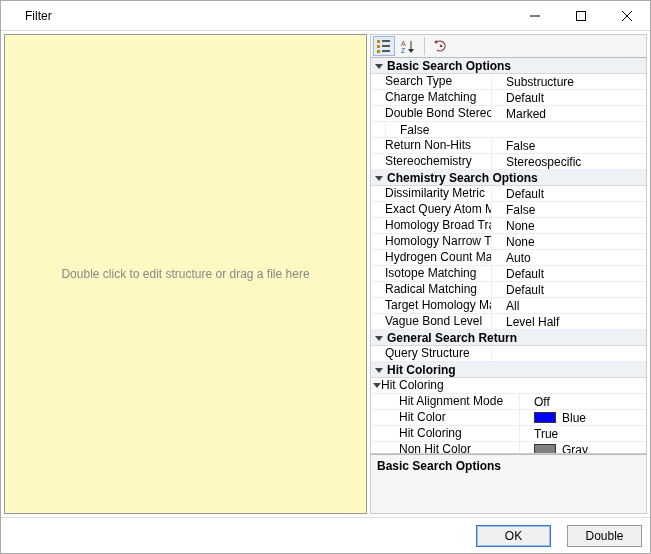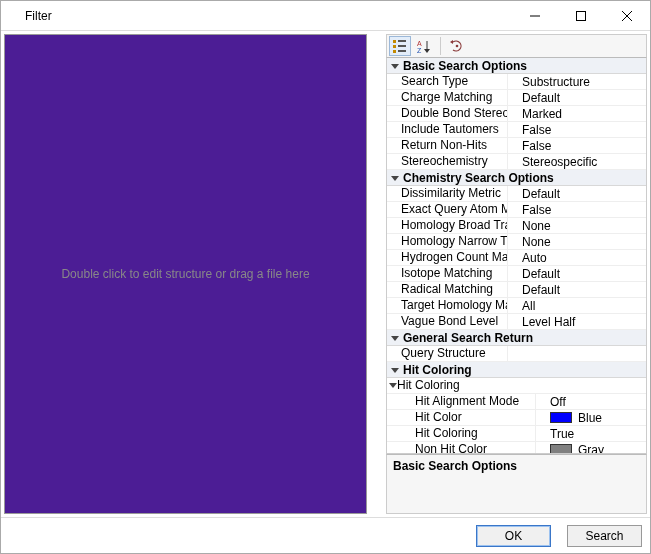--- a/index.html
+++ b/index.html
@@ -29,27 +29,27 @@
   }
   .winbtn svg { display: block; }
   .content {
     flex: 1;
     display: flex;
     min-height: 0;
   }
   .left-panel {
     width: 363px;
     border: 1px solid #999;
-    margin: 3px 16px 3px 3px;
+    margin: 3px 0 3px 3px;
     display: flex;
     align-items: center;
     justify-content: center;
     color: #888;
     text-align: center;
-    background: #4c1d95;
+    background: #fef9c3;
   }
   .right-panel {
     flex: 1;
     display: flex;
     flex-direction: column;
     margin: 3px 3px 3px 3px;
     min-width: 0;
   }
   .toolbar {
     height: 24px;
@@ -247,21 +247,20 @@
             </div>
             <div class="row">
               <span class="indent"></span>
               <span class="name">Double Bond Stereo Checking</span>
               <span class="val">
                 <span>Marked</span>
               </span>
             </div>
             <div class="row">
               <span class="indent"></span>
-              <span class="name">Include Tautomers</span>
               <span class="val">
                 <span>False</span>
               </span>
             </div>
             <div class="row">
               <span class="indent"></span>
               <span class="name">Return Non-Hits</span>
               <span class="val">
                 <span>False</span>
               </span>
@@ -417,14 +416,14 @@
     </div>
 
     <div class="desc-panel">
       <div>Basic Search Options</div>
     </div>
   </div>
 </div>
 
 <div class="footer">
   <button class="btn primary">OK</button>
-  <button class="btn">Search</button>
+  <button class="btn">Double</button>
 </div>
 
 </body></html>

